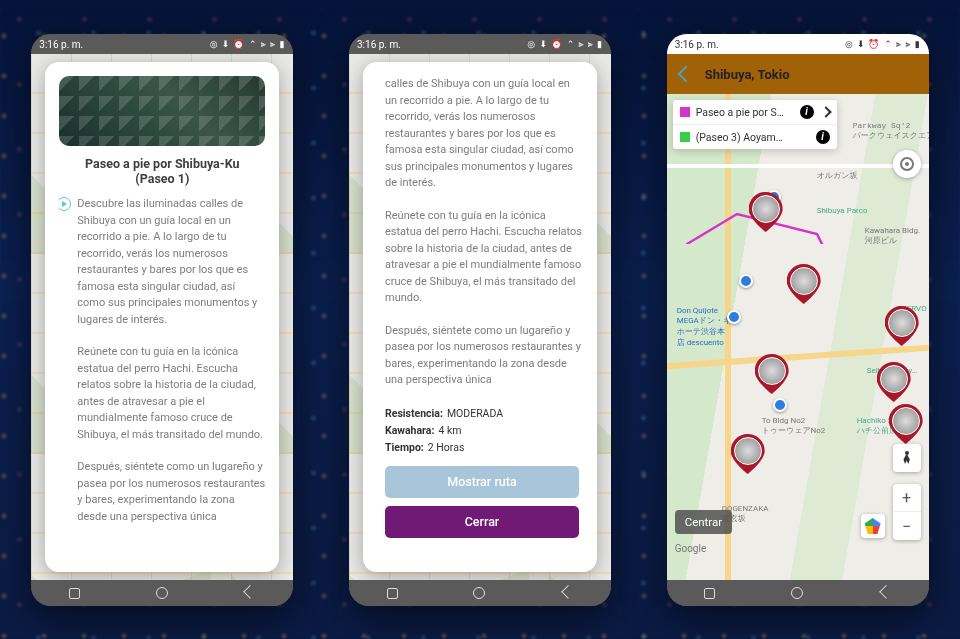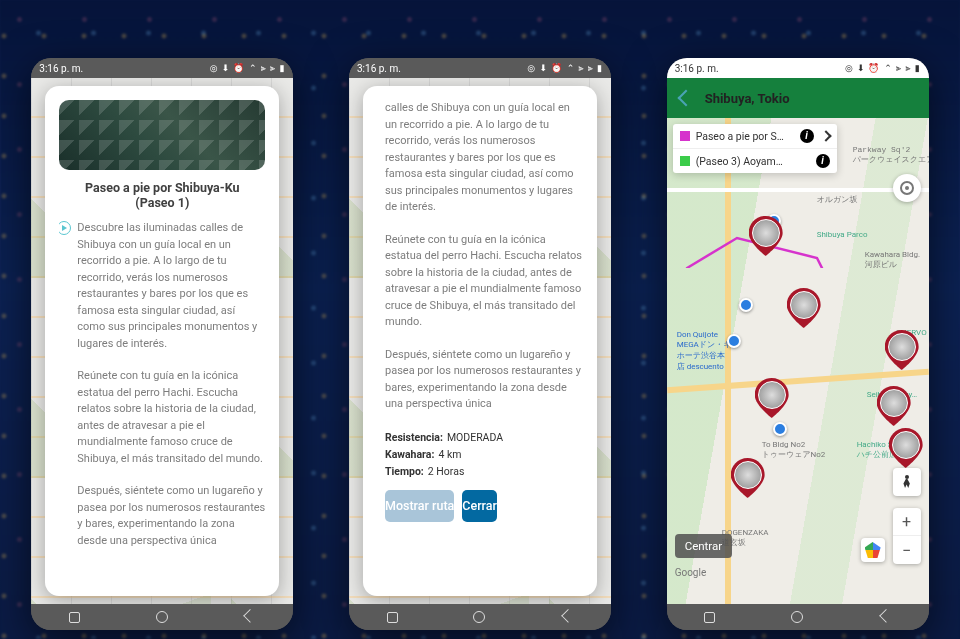--- a/index.html
+++ b/index.html
@@ -10,21 +10,21 @@
   }
   .city-bg {
     position:absolute; inset:0;
     background:
       radial-gradient(circle at 10% 90%, rgba(255,200,80,.25) 0 2px, transparent 3px) 0 0/40px 40px,
       radial-gradient(circle at 70% 60%, rgba(120,200,255,.22) 0 2px, transparent 3px) 0 0/55px 55px,
       radial-gradient(circle at 30% 30%, rgba(255,120,150,.18) 0 2px, transparent 3px) 0 0/65px 65px,
       linear-gradient(180deg,#06143a 0%,#0b2152 45%,#0b1b44 100%);
     filter: blur(1px);
   }
-  .row { position:absolute; inset:0; display:flex; justify-content:space-around; align-items:flex-start; padding:34px 30px; gap:53px;margin-top:24px;}
+  .row { position:absolute; inset:0; display:flex; justify-content:space-around; align-items:flex-start; padding:34px 30px; gap:53px;}
   .phone {
     width:262px; height:572px; background:#5a5a5a; border-radius:20px;
     position:relative; box-shadow:0 10px 40px rgba(0,0,0,.6);
     overflow:hidden; display:flex; flex-direction:column;
   }
   
   .status { height:20px; color:#fff; font-size:10px; display:flex; justify-content:space-between; align-items:center; padding:0 8px; background:#5a5a5a;}
   .status .ricons { letter-spacing:1px; font-size:9px;}
   
   .navbar { height:26px; background:#5a5a5a; display:flex; justify-content:space-around; align-items:center; color:#ddd;}
@@ -56,27 +56,27 @@
     background-size: 20px 20px, cover;
   }
   .card-title { text-align:center; font-weight:700; font-size:12.5px; color:#404040; padding:0 12px 10px;}
   .para { color:#7d7d7d; font-size:11px; line-height:1.5; margin-bottom:16px; padding-left:18px; position:relative;}
   .play-icon { position:absolute; left:-2px; top:1px; width:14px;height:14px;border:1.5px solid #5bc6d0;border-radius:50%;}
   .play-icon::after{content:"";position:absolute;left:4px;top:3px;border-left:5px solid #5bc6d0;border-top:3px solid transparent;border-bottom:3px solid transparent;}
   .card2 .card-scroll { padding-left:4px; padding-top:0;}
   .card2 .para { padding-left:4px;}
   .meta { font-size:10.5px; color:#333; padding:2px 4px;}
   .meta b { font-weight:700; margin-right:4px;}
-  .btns { padding:10px 4px 0; display:flex; flex-direction:row; gap:8px;}
+  .btns { padding:10px 4px 0; display:flex; flex-direction:column; gap:8px;}
   .btn { height:32px; border-radius:5px; display:flex;align-items:center;justify-content:center;font-size:12.5px;font-weight:500;color:#fff;}
   .btn-route { background:#a9c5d9;}
-  .btn-close { background:#0369a1;}
+  .btn-close { background:#701a75;}
   
   .mapview { position:absolute; inset:0; background:#ecece8;}
-  .topbar { background:#15803d; height:40px; display:flex; align-items:center; gap:12px; padding:0 10px; box-shadow:0 1px 4px rgba(0,0,0,.15);}
+  .topbar { background:#a16207; height:40px; display:flex; align-items:center; gap:12px; padding:0 10px; box-shadow:0 1px 4px rgba(0,0,0,.15);}
   .back-arrow{ width:16px;height:16px; position:relative; }
   .back-arrow::before{content:"";position:absolute;width:10px;height:10px;border-left:2px solid #4aa3b5;border-bottom:2px solid #4aa3b5;transform:rotate(45deg);top:2px;left:3px;}
   .title3{font-weight:700;color:#222;font-size:13px;}
   .legend { position:absolute; top:46px; left:6px; width:164px; background:#fff;border-radius:3px;box-shadow:0 2px 8px rgba(0,0,0,.2);font-size:10.5px;}
   .legend-row{display:flex;align-items:center;gap:6px;padding:5px 7px;}
   .legend-row + .legend-row{border-top:1px solid #eee;}
   .sw{width:10px;height:10px;}
   .sw.m{background:#d633cc;}
   .sw.g{background:#3bcc4a;}
   .legend-row .lab{flex:1;white-space:nowrap;overflow:hidden;text-overflow:ellipsis;color:#333;}

